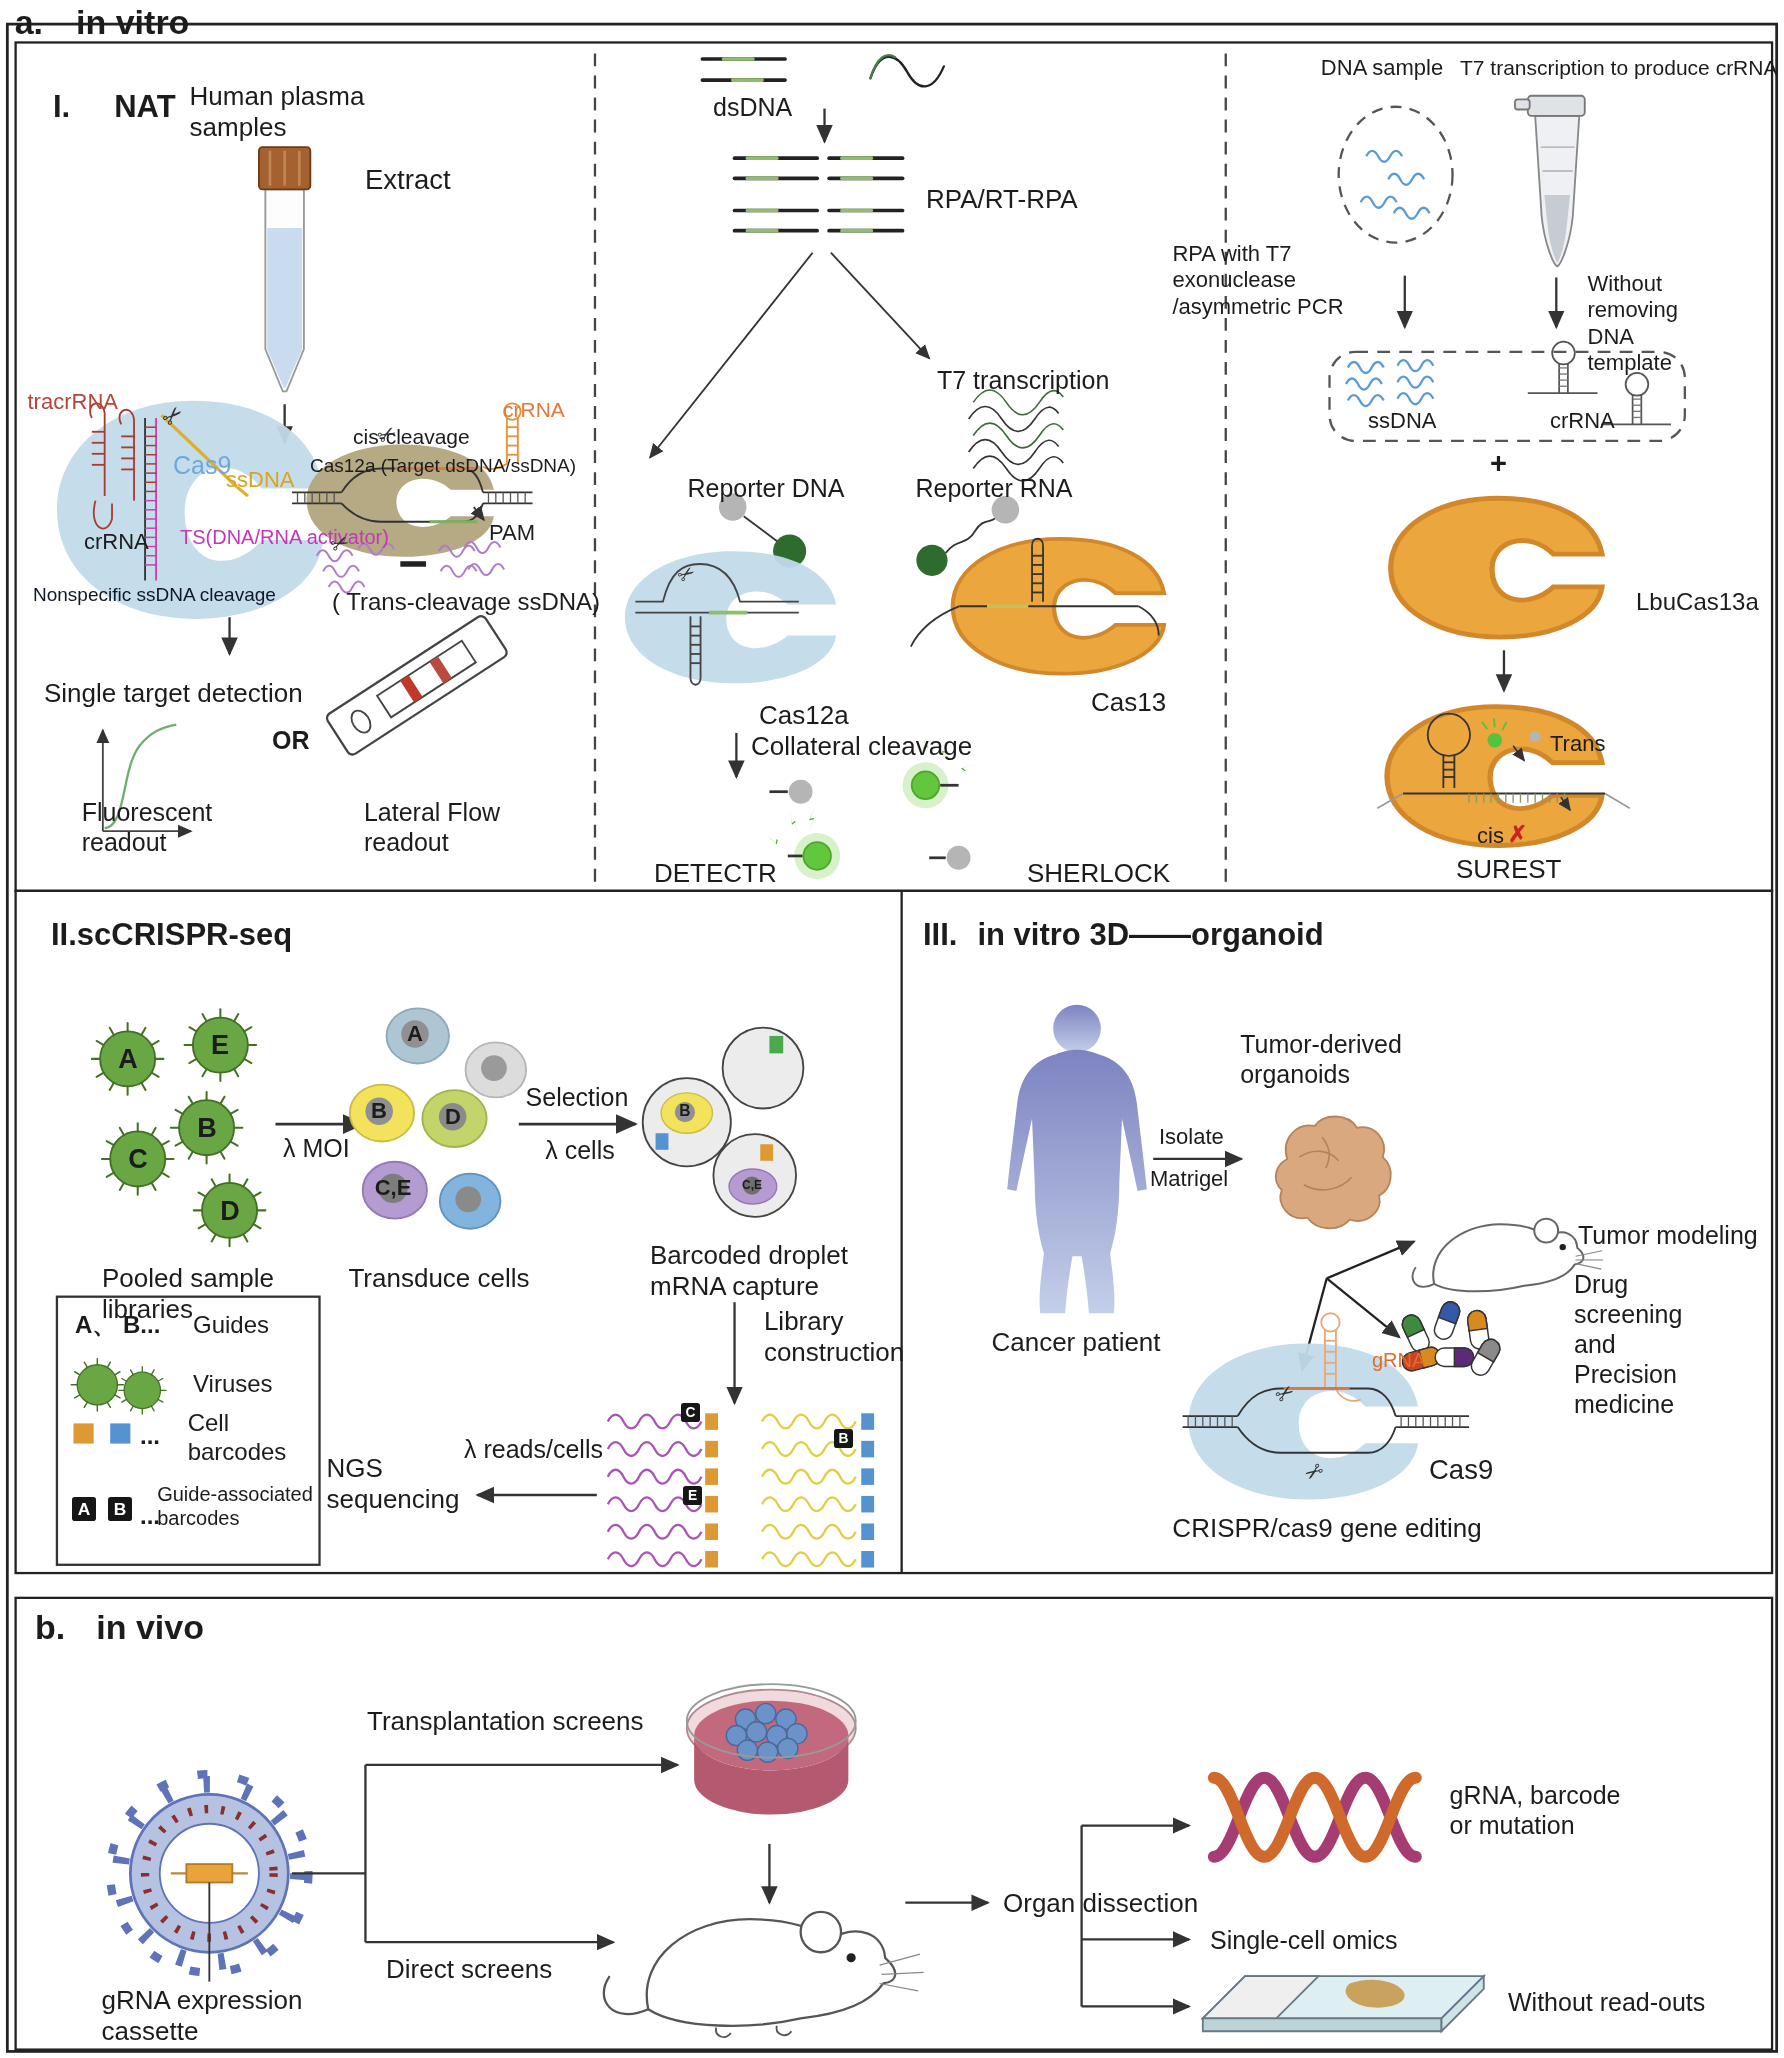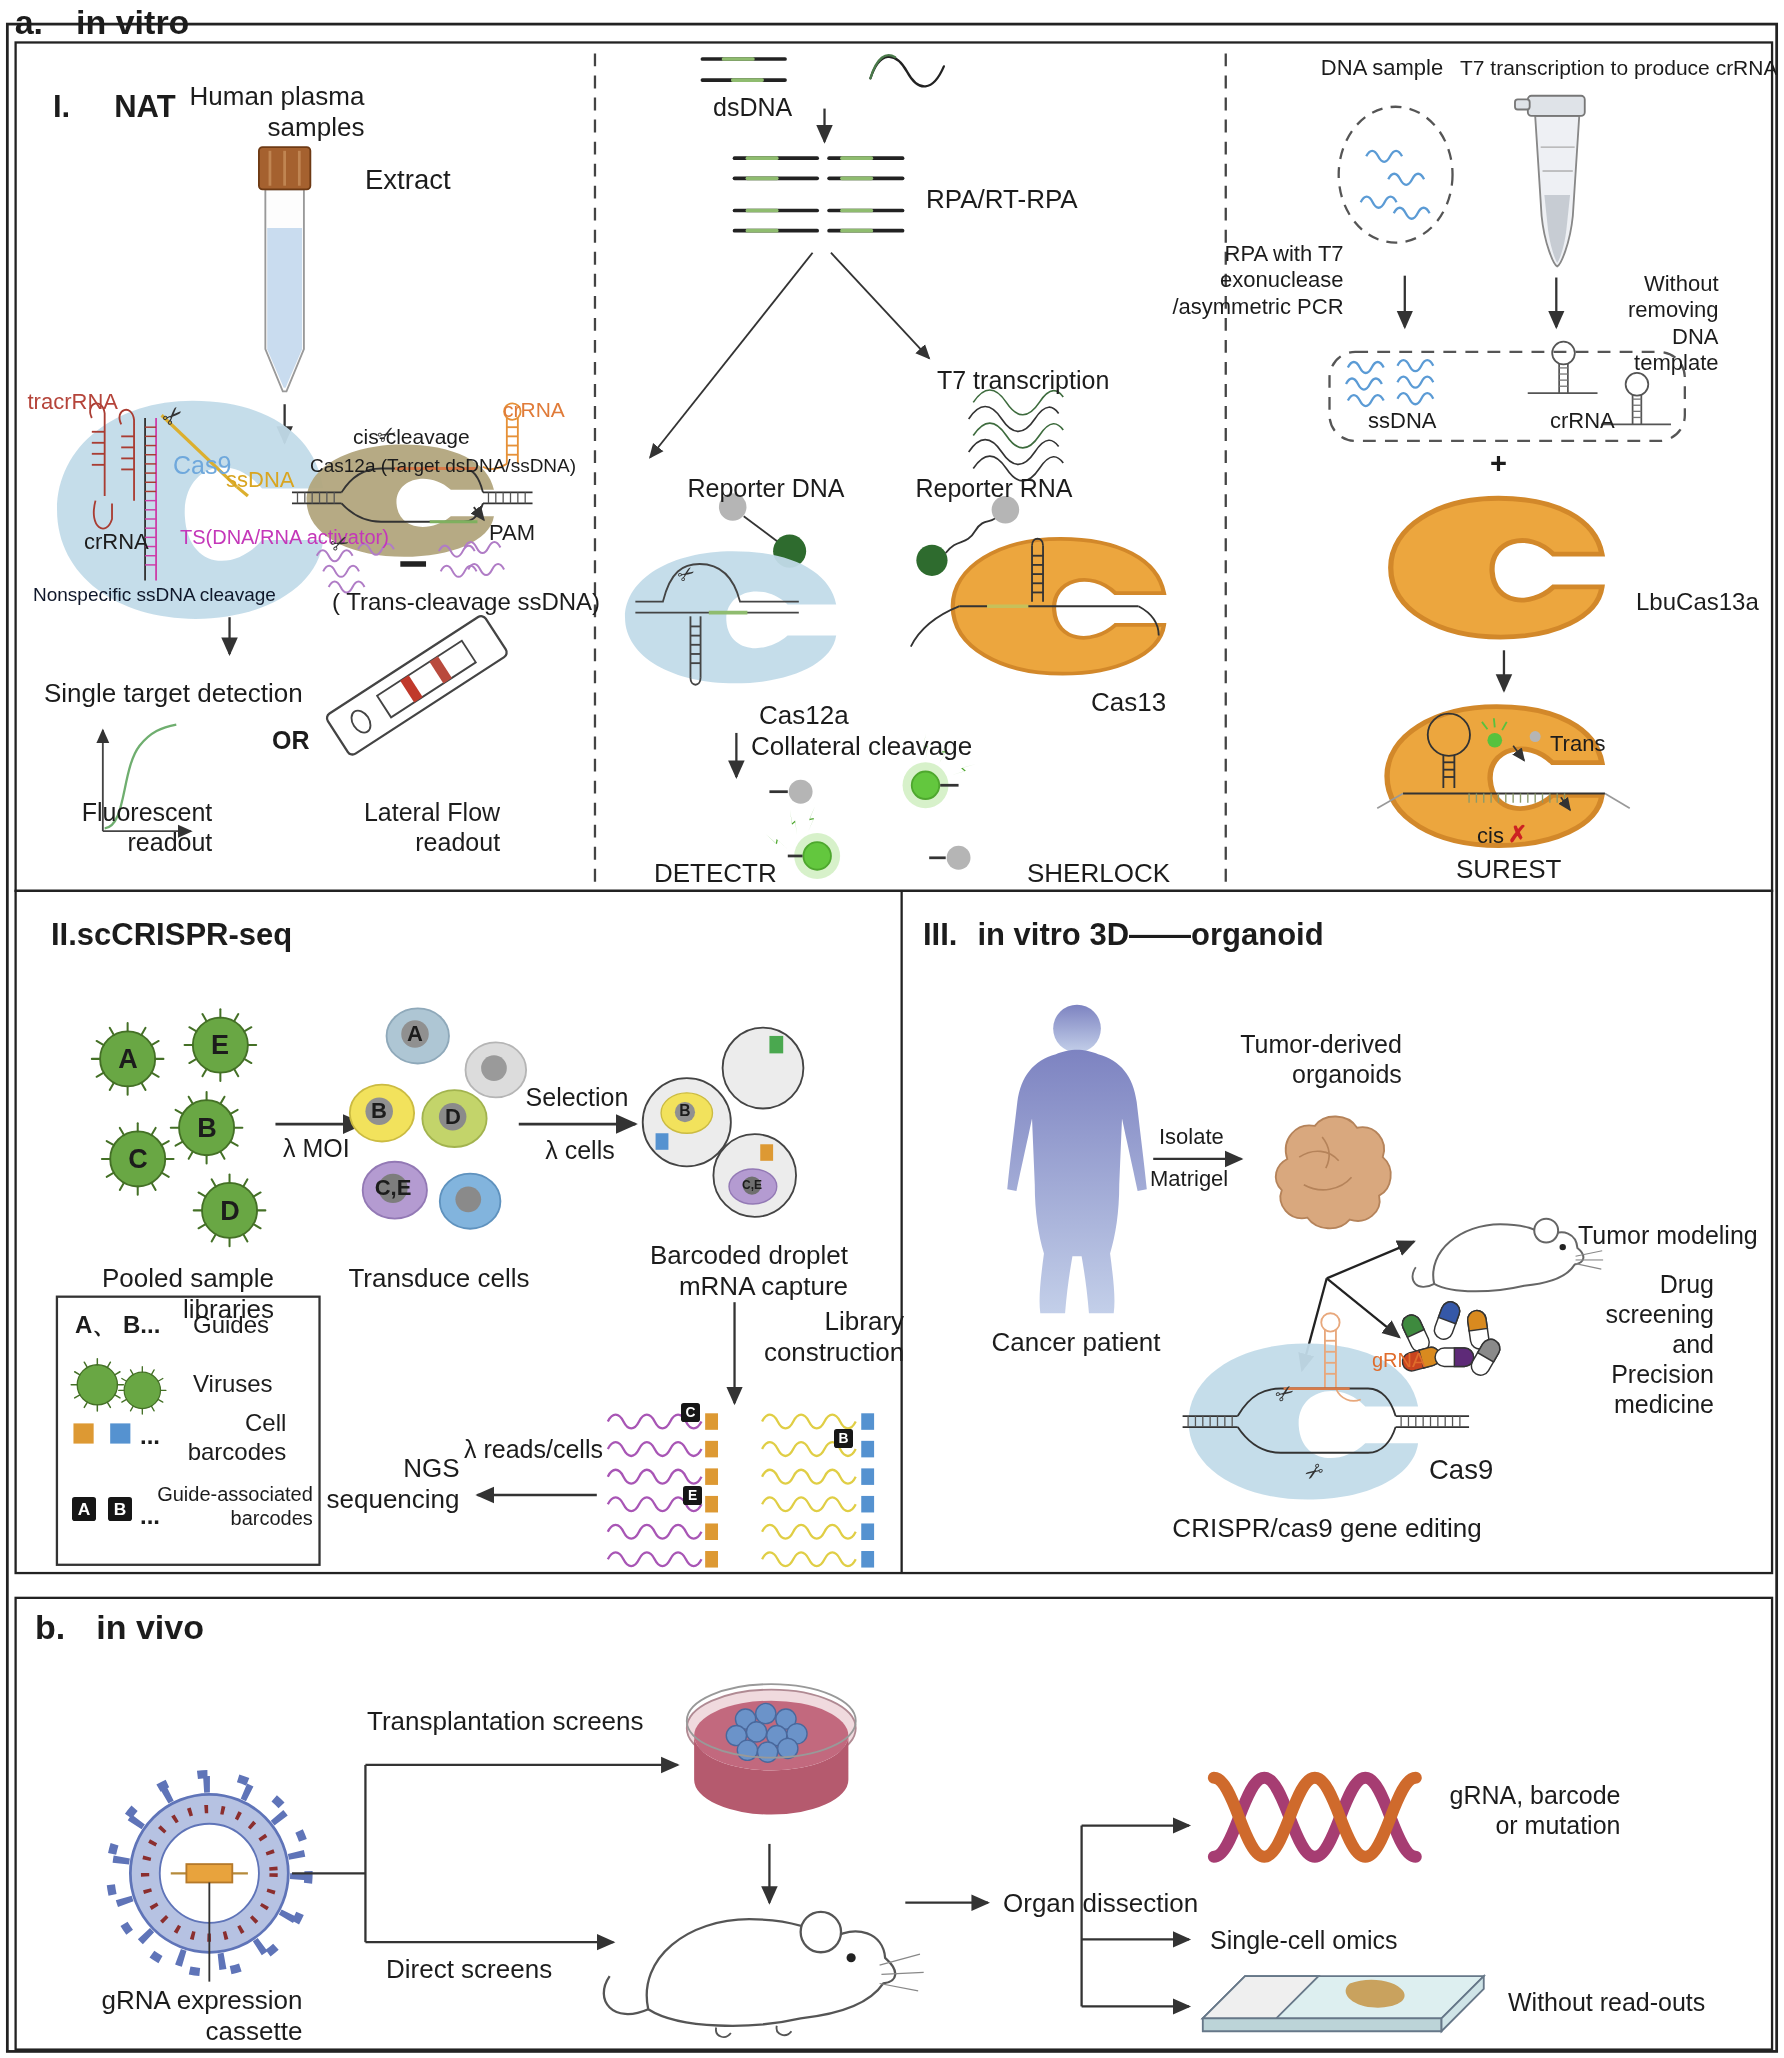--- a/index.html
+++ b/index.html
@@ -1,20 +1,20 @@
 <!DOCTYPE html>
 <html style="font-size:14.7px"><head>
 <meta charset="utf-8">
 <style>
   html,body{margin:0;padding:0;background:#9a9a9a}
   #canvas{position:relative;width:1784px;height:2059px;background:#ffffff;
           font-family:Liberation Sans, sans-serif;color:#1c1c1c;overflow:hidden}
   #art{position:absolute;left:0;top:0;z-index:1}
   .lbl{position:absolute;white-space:pre-line;line-height:1.2;z-index:3}
-  .c{transform:translateX(-50%);text-align:right}
+  .c{transform:translateX(-50%);text-align:left}
   .b{font-weight:700}
   .badge{position:absolute;background:#161616;color:#fff;font-weight:700;
          display:flex;align-items:center;justify-content:center;z-index:3;border-radius:2.8px}
   .sc{position:absolute;z-index:4;color:#333}
 </style>
 </head>
 <body>
 
 <div id="canvas">
 

